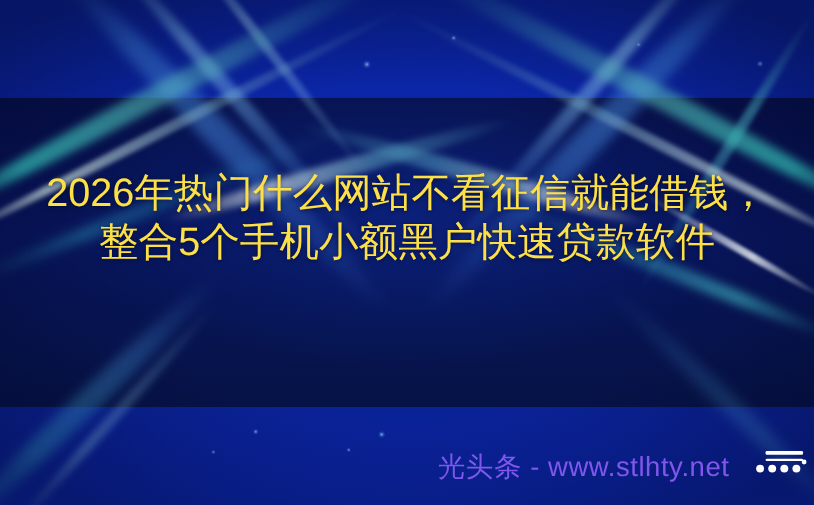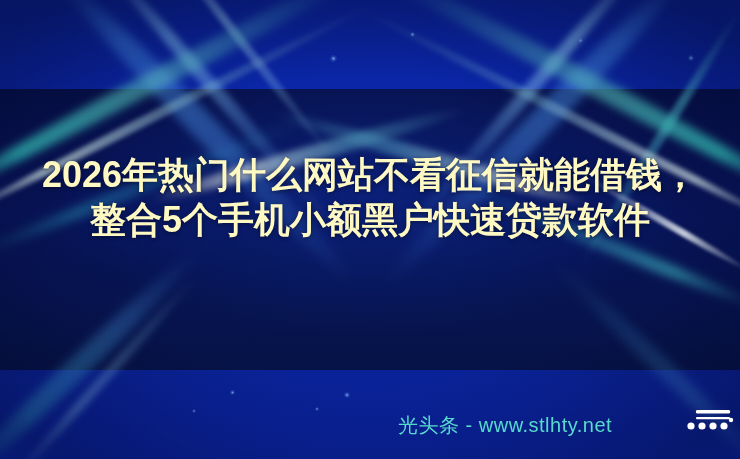--- a/index.html
+++ b/index.html
@@ -214,38 +214,38 @@
 
   
   .headline {
     position: absolute;
     left: 0;
     top: 152px;
     width: 740px;
     padding: 0 36px;
     box-sizing: border-box;
     text-align: center;
-    color: #fef9c3;
+    color: #fde047;
     font-size: 36px;
     line-height: 45px;
-    font-weight: 700;
+    font-weight: 400;
     letter-spacing: 0px;
     text-shadow: 0 1px 4px rgba(0,0,0,0.45);
     white-space: pre-wrap;
   }
 
   
   .watermark {
     position: absolute;
     left: 398px;
     top: 410px;
     display: flex;
     align-items: center;
-    color: #5eead4;
-    font-size: 20px;
+    color: #8b5cf6;
+    font-size: 25px;
     line-height: 30px;
     letter-spacing: 0.5px;
     opacity: 0.92;
     white-space: nowrap;
   }
   .wm-logo {
     position: absolute;
     right: 4px;
     top: 406px;
     width: 52px;

